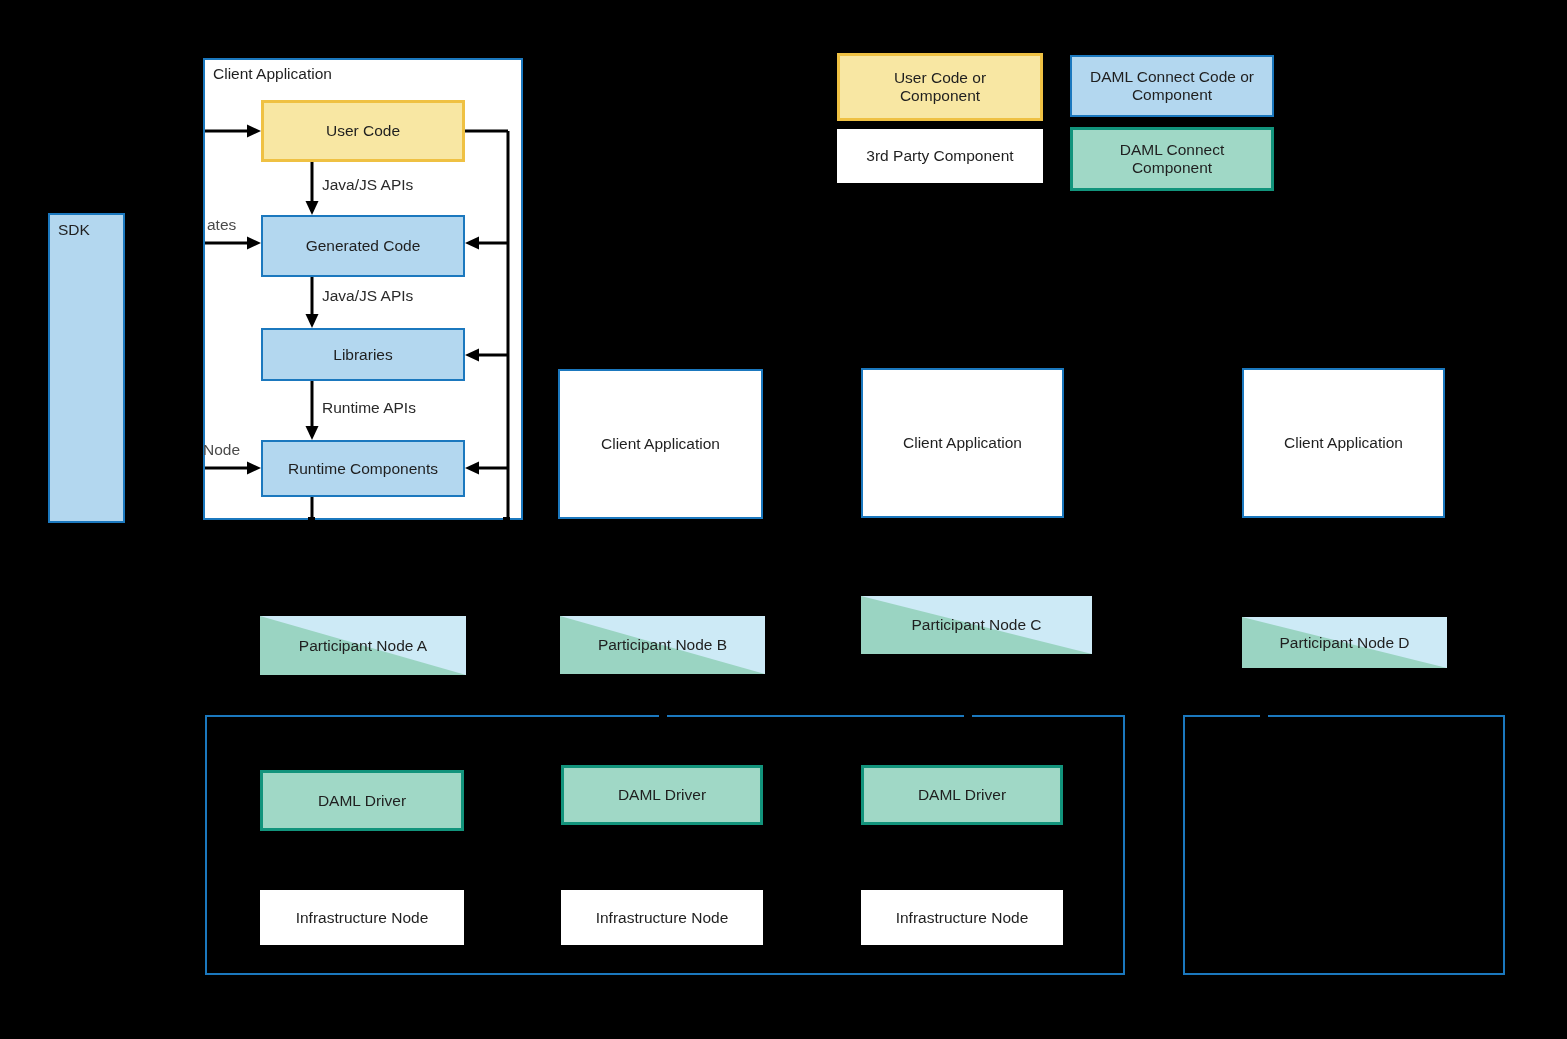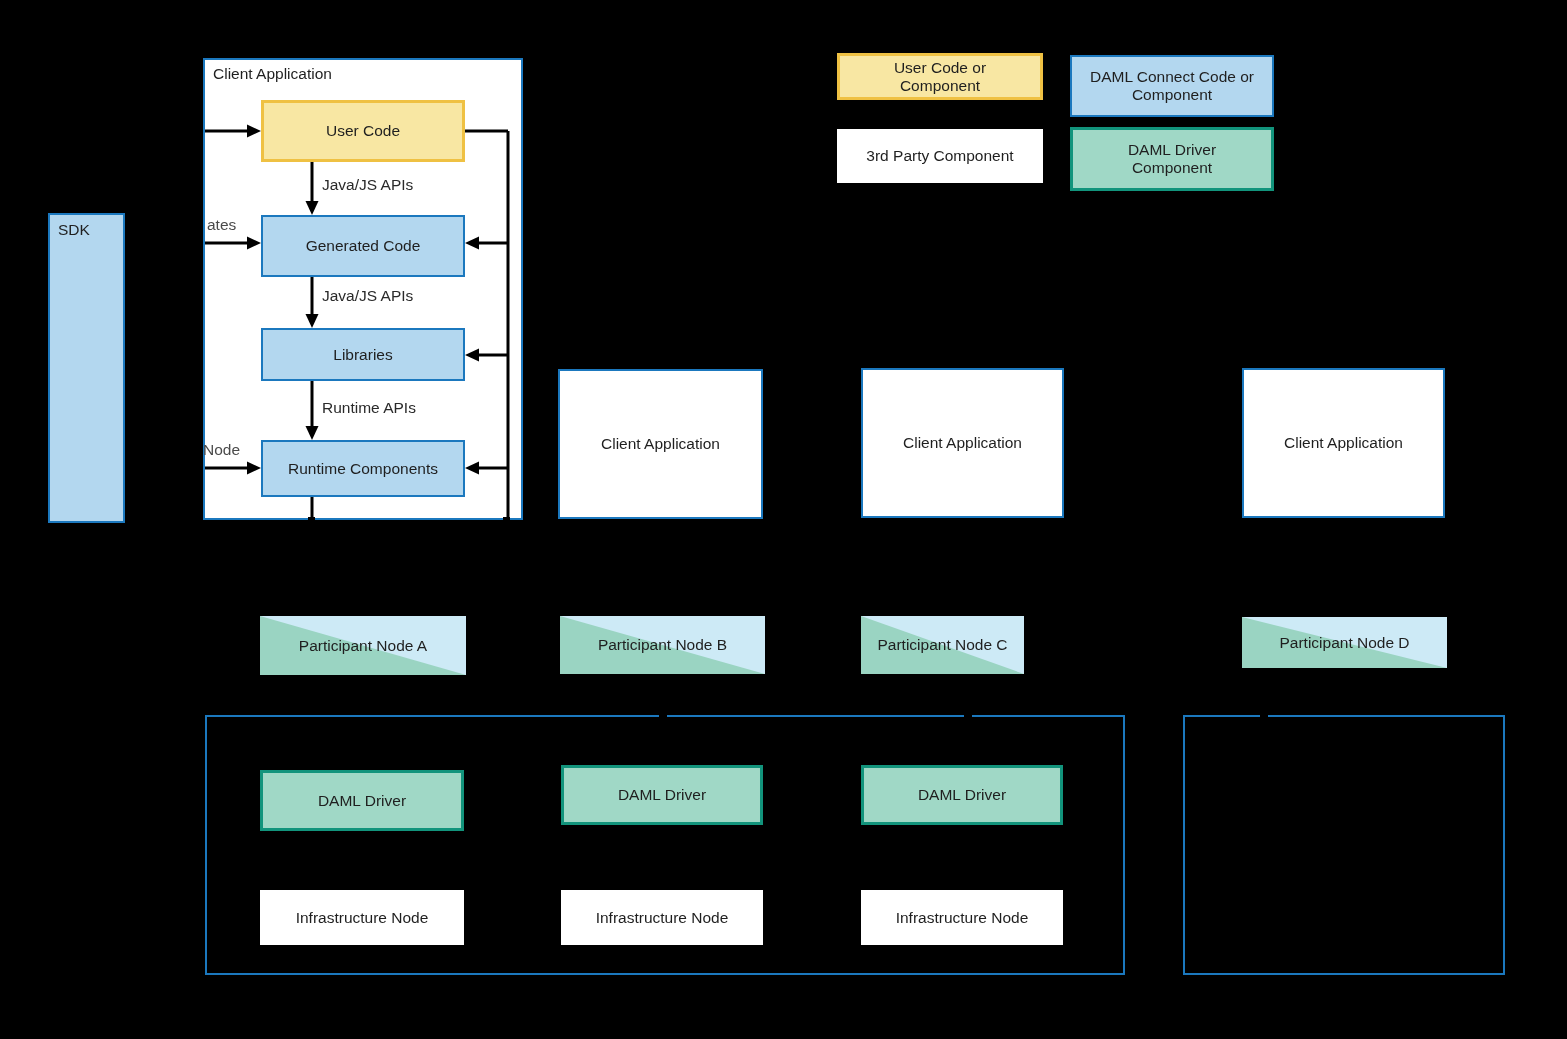--- a/index.html
+++ b/index.html
@@ -81,31 +81,31 @@
     <div class="edge-label" style="left:117px; top:116px;">Java/JS APIs</div>
     <div class="edge-label" style="left:117px; top:227px;">Java/JS APIs</div>
     <div class="edge-label" style="left:117px; top:339px;">Runtime APIs</div>
     <div class="partial-label" style="left:2px; top:156px;">ates</div>
     <div class="partial-label" style="left:-2px; top:381px;">Node</div>
   </div>
 
   <div class="notch" style="left:308px; top:517px; width:7px; height:5px;"></div>
   <div class="notch" style="left:503px; top:517px; width:7px; height:5px;"></div>
 
-  <div class="abs yellowbox center" style="left:837px; top:53px; width:206px; height:47px; padding:0 32px;">
+  <div class="abs yellowbox center" style="left:837px; top:53px; width:206px; height:68px; padding:0 32px;">
     <span>User Code or Component</span>
   </div>
   <div class="abs bluebox center" style="left:1070px; top:55px; width:204px; height:62px; padding:0 9px;">
     <span>DAML Connect Code or Component</span>
   </div>
   <div class="abs plainwhite center" style="left:837px; top:129px; width:206px; height:54px;">
     <span>3rd Party Component</span>
   </div>
   <div class="abs greenbox center" style="left:1070px; top:127px; width:204px; height:64px; padding:0 38px;">
-    <span>DAML Driver Component</span>
+    <span>DAML Connect Component</span>
   </div>
 
   <div class="abs whitebox center" style="left:558px; top:369px; width:205px; height:150px;">
     <span>Client Application</span>
   </div>
   <div class="abs whitebox center" style="left:861px; top:368px; width:203px; height:150px;">
     <span>Client Application</span>
   </div>
   <div class="abs whitebox center" style="left:1242px; top:368px; width:203px; height:150px;">
     <span>Client Application</span>
@@ -118,21 +118,21 @@
     </svg>
     <span>Participant Node A</span>
   </div>
   <div class="abs ptcpt center" style="left:560px; top:616px; width:205px; height:58px;">
     <svg viewBox="0 0 100 100" preserveAspectRatio="none">
       <rect x="0" y="0" width="100" height="100" fill="#cdeaf6"></rect>
       <polygon points="0,0 100,100 0,100" fill="#9ad4c2"></polygon>
     </svg>
     <span>Participant Node B</span>
   </div>
-  <div class="abs ptcpt center" style="left:861px; top:616px; width:163px; height:58px;">
+  <div class="abs ptcpt center" style="left:861px; top:596px; width:231px; height:58px;">
     <svg viewBox="0 0 100 100" preserveAspectRatio="none">
       <rect x="0" y="0" width="100" height="100" fill="#cdeaf6"></rect>
       <polygon points="0,0 100,100 0,100" fill="#9ad4c2"></polygon>
     </svg>
     <span>Participant Node C</span>
   </div>
   <div class="abs ptcpt center" style="left:1242px; top:617px; width:205px; height:51px;">
     <svg viewBox="0 0 100 100" preserveAspectRatio="none">
       <rect x="0" y="0" width="100" height="100" fill="#cdeaf6"></rect>
       <polygon points="0,0 100,100 0,100" fill="#9ad4c2"></polygon>

